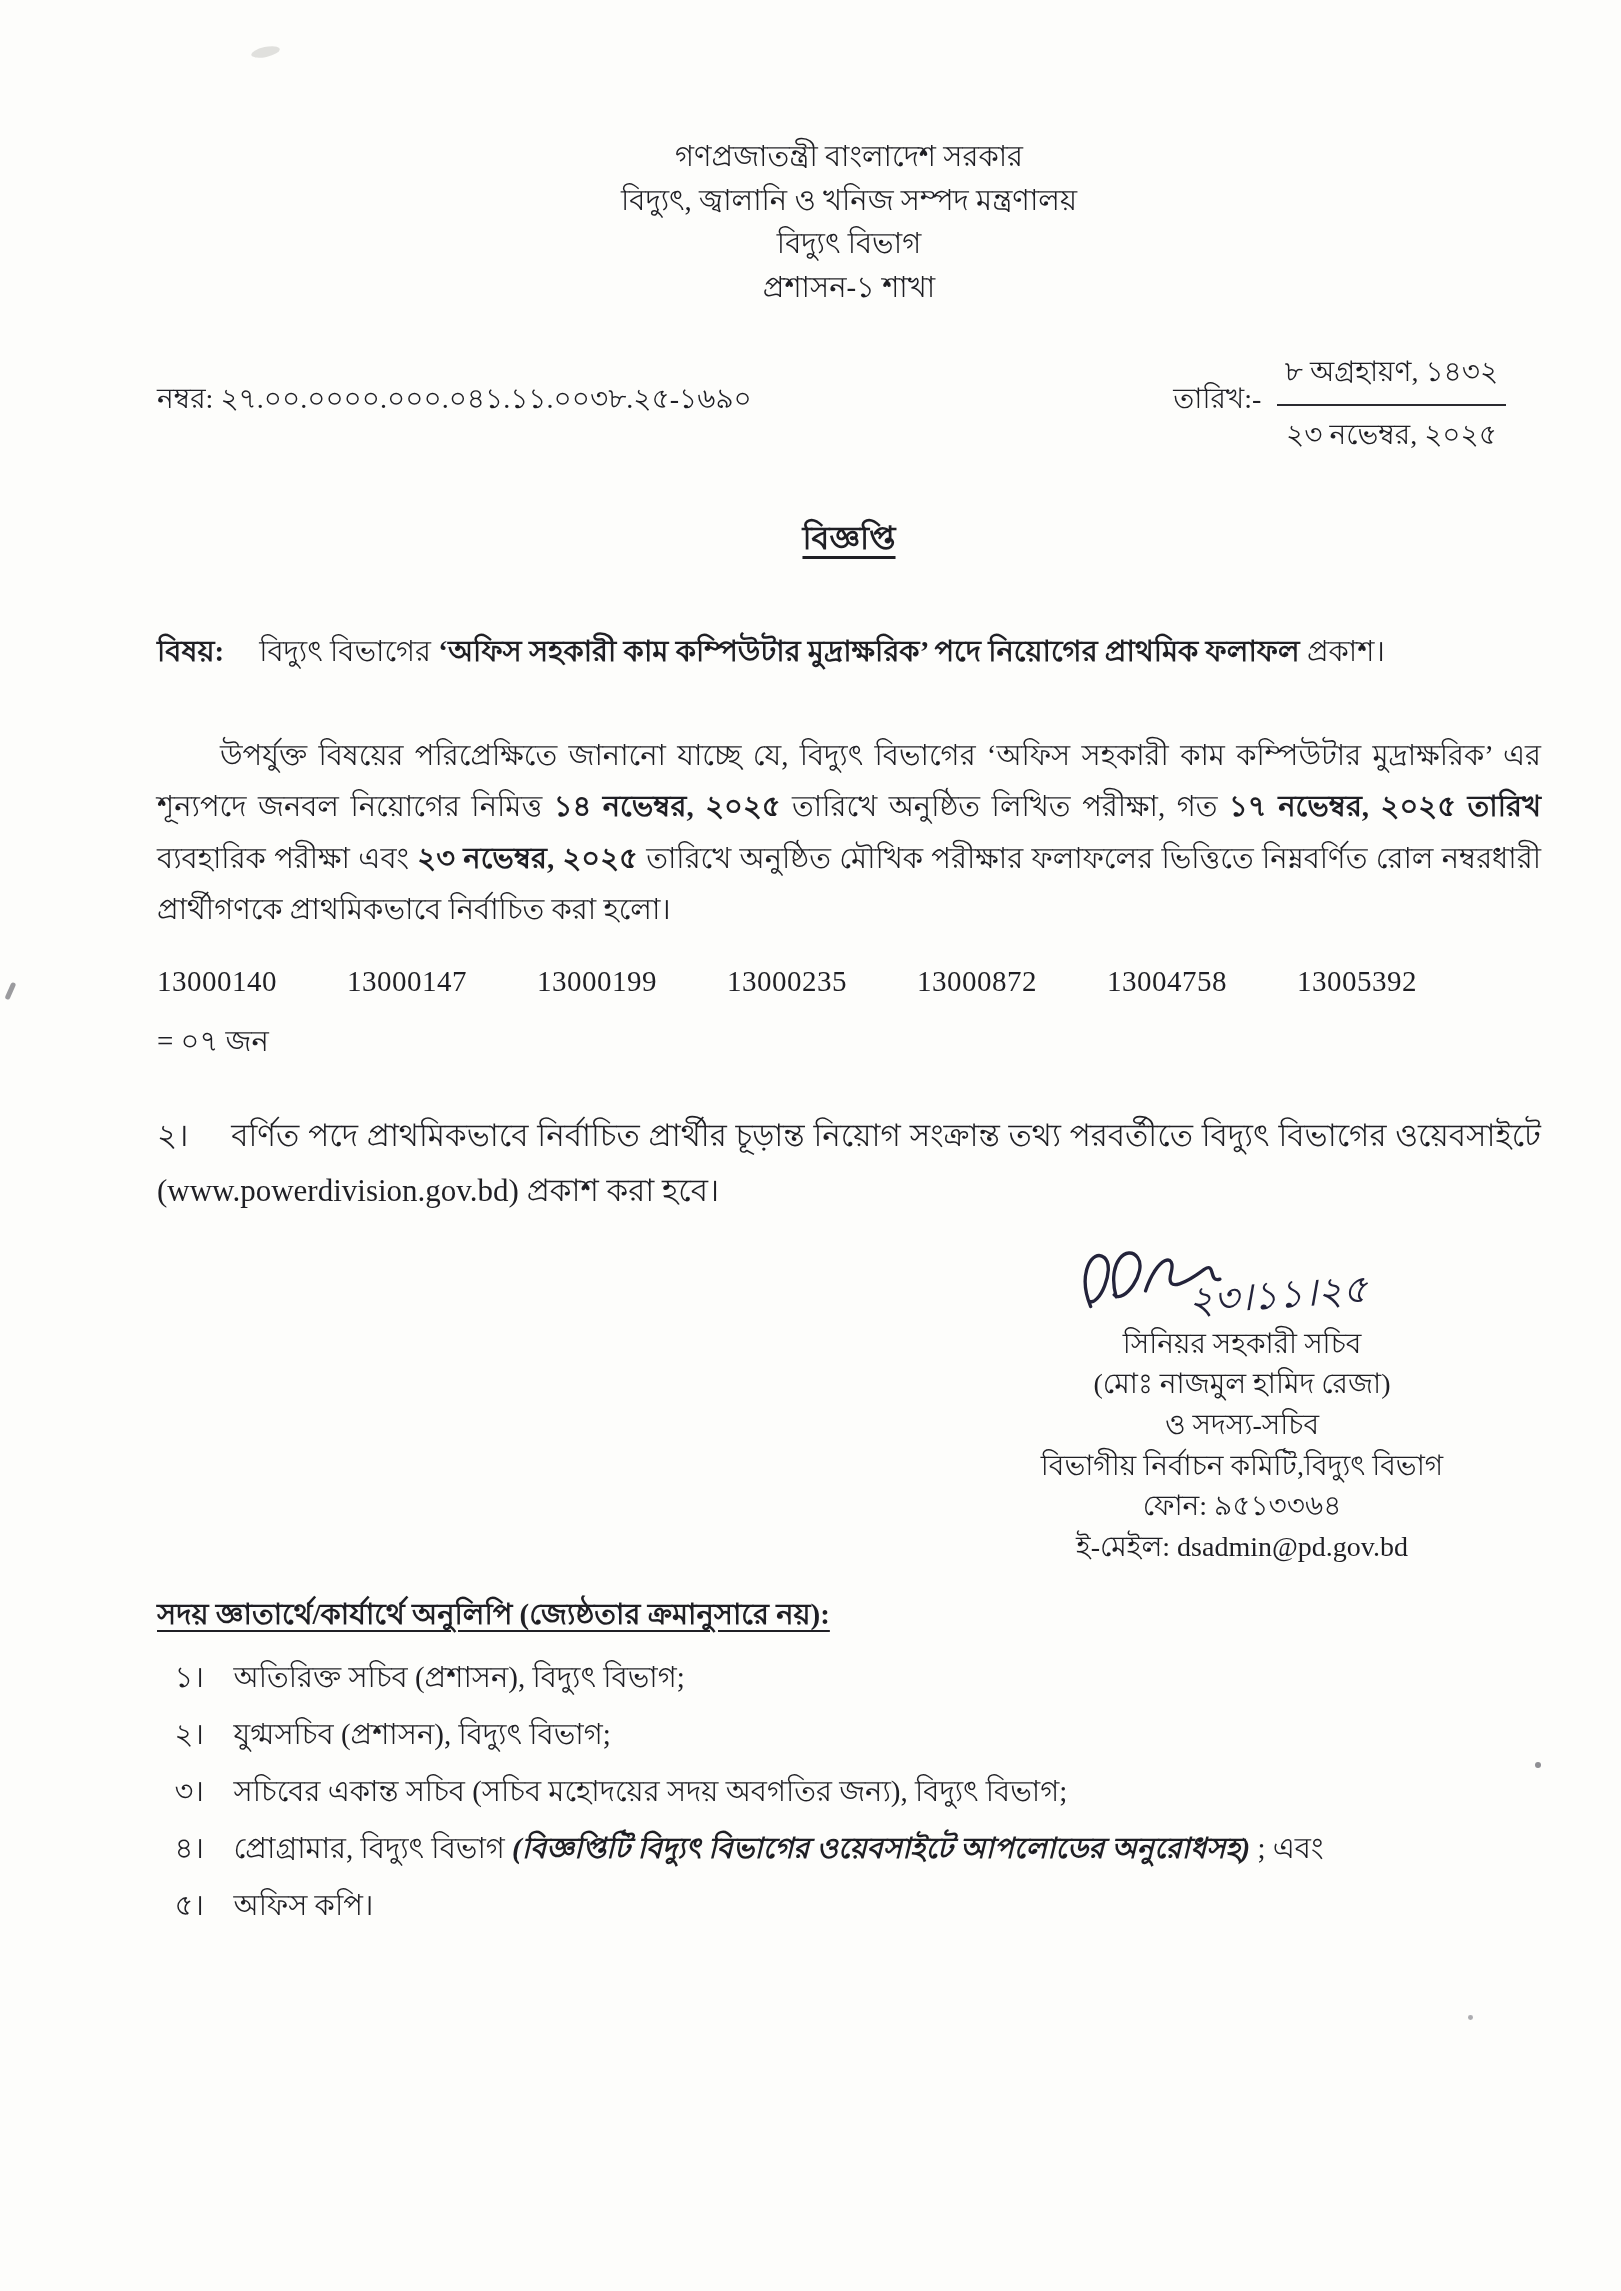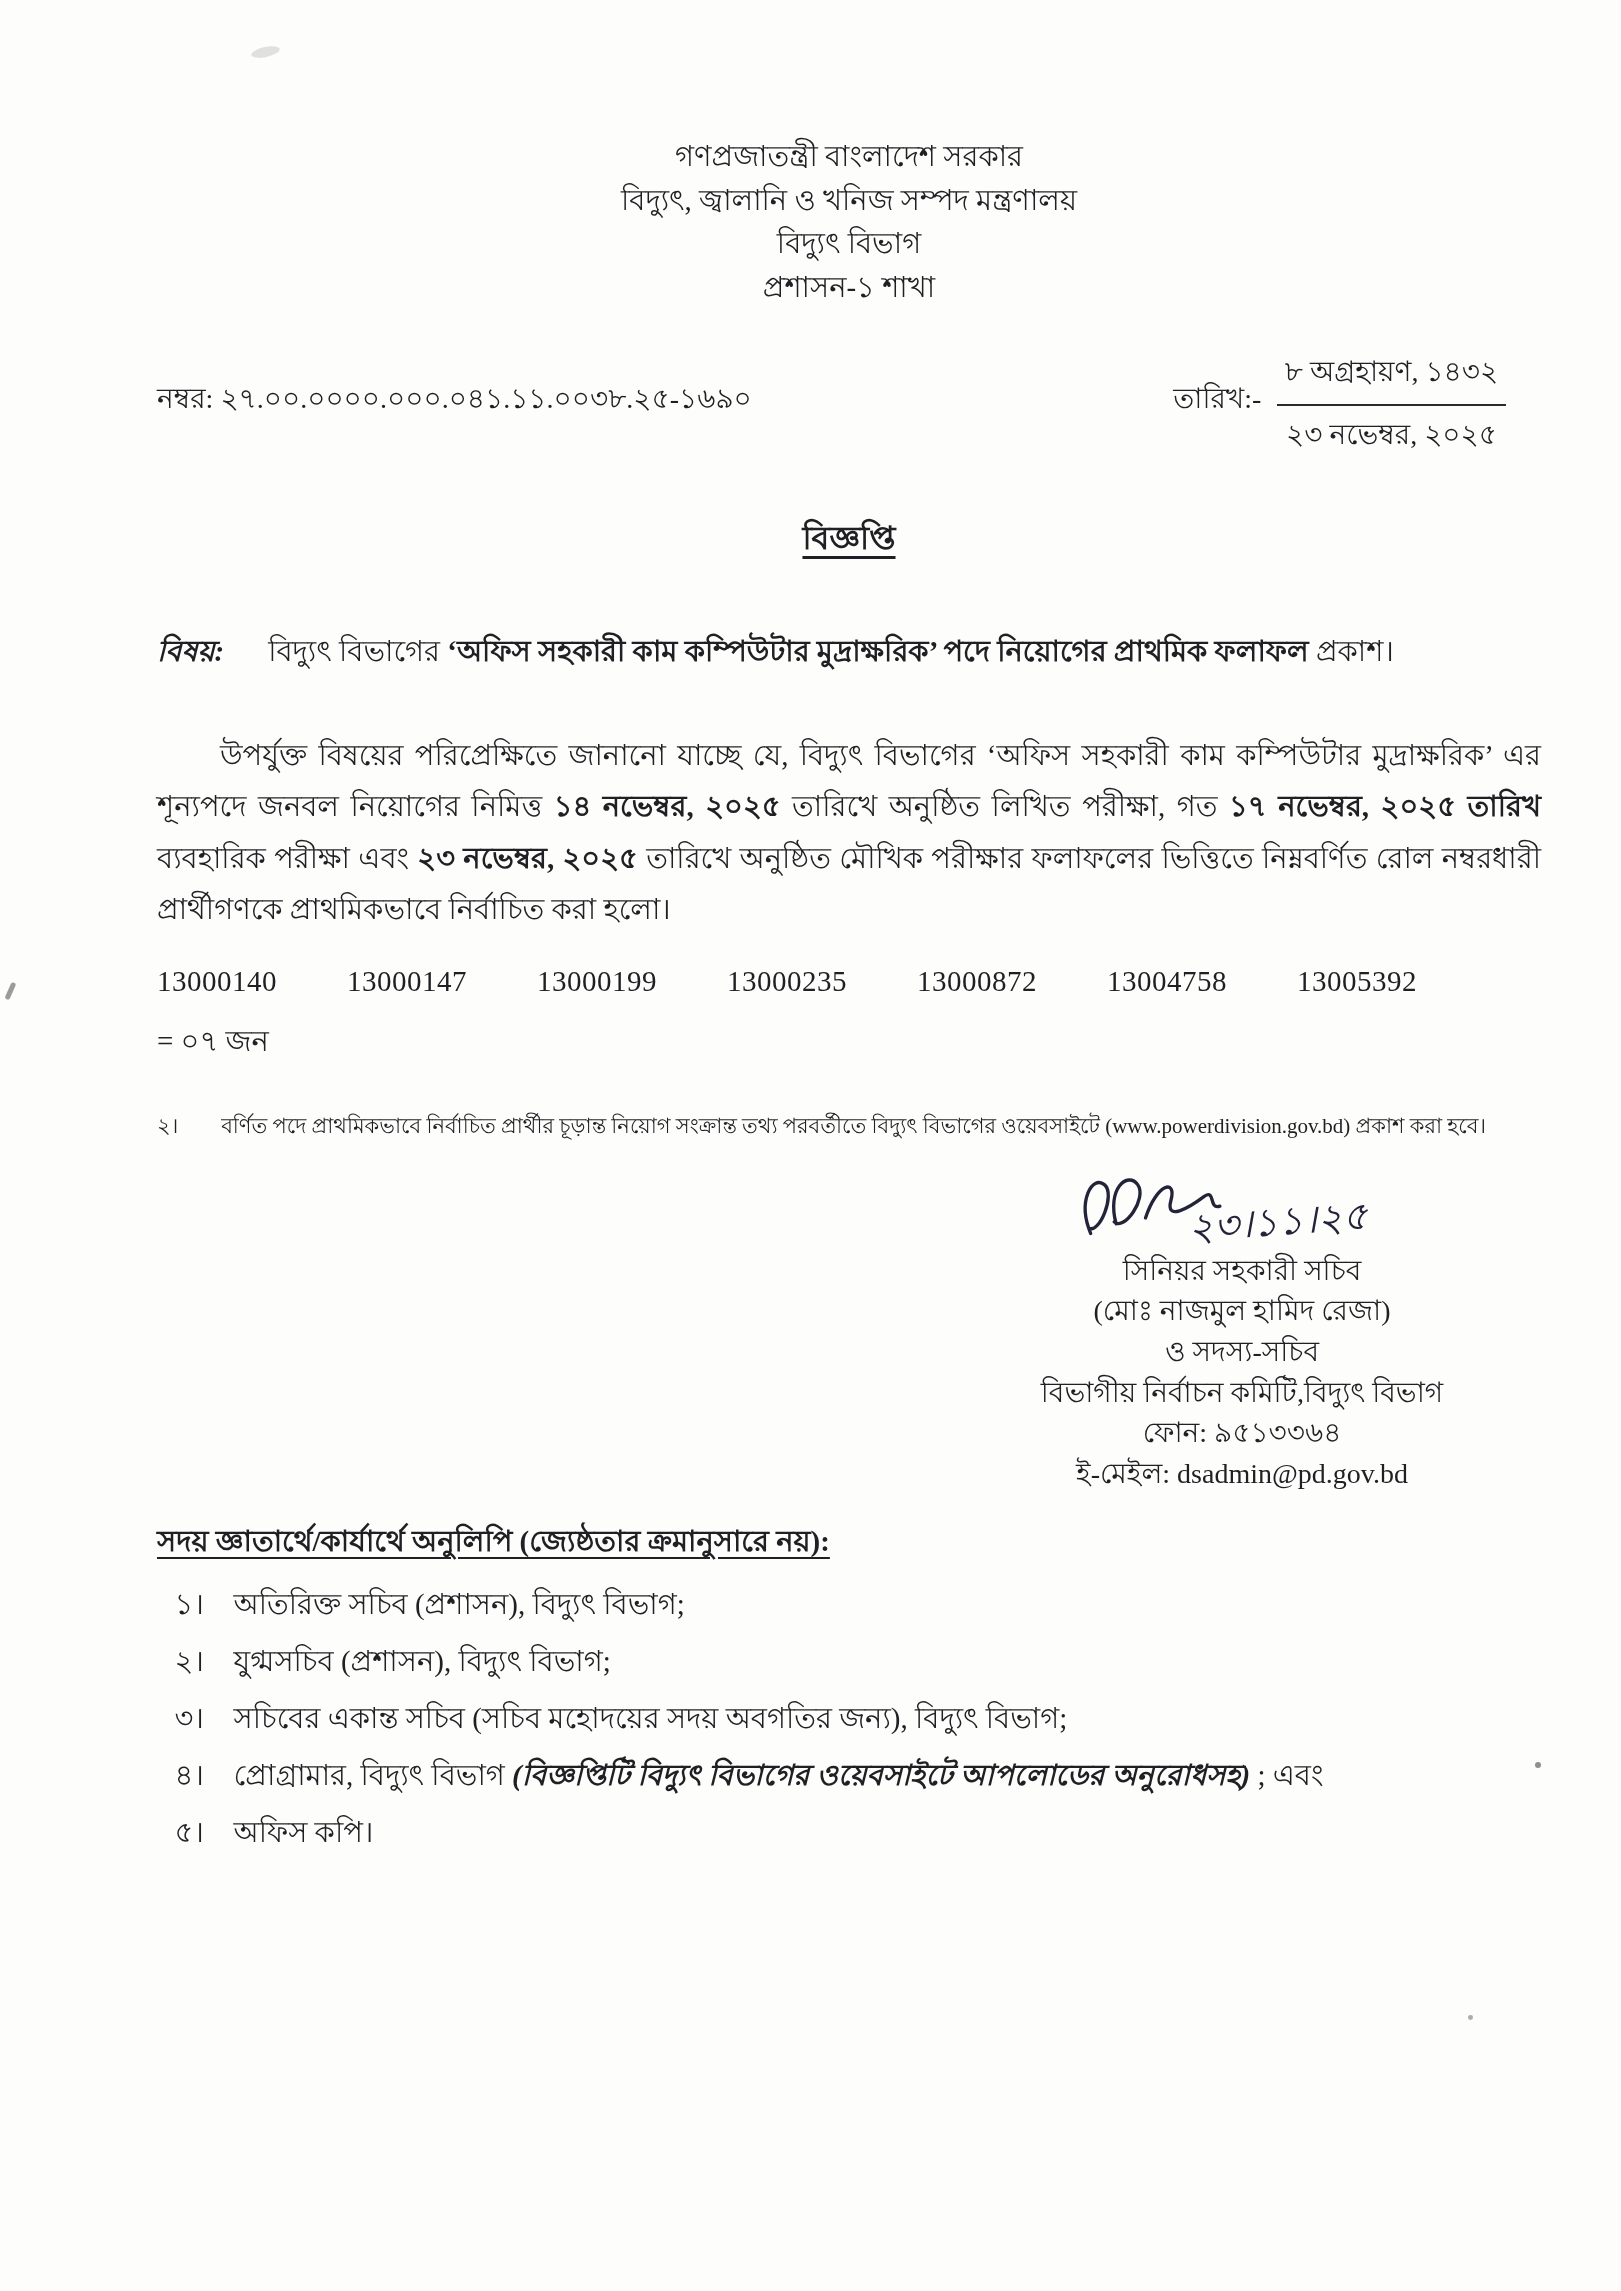--- a/index.html
+++ b/index.html
@@ -26,28 +26,28 @@
 
   .memo-row { display:flex; justify-content:space-between; align-items:center; margin-top:33px; font-size:28px; }
   .date-block { display:flex; align-items:center; gap:15.7px; margin-right:35px; }
   .date-stack { display:inline-block; text-align:center; font-size:28px; }
   .date-top { display:block; border-bottom:2.5px solid #2a2a30; padding:0 7.8px 6.9px;margin-top:8px; }
   .date-bottom { display:block; padding-top:6.9px; }
 
   .doc-title { text-align:center; font-size:32px; font-weight:700; text-decoration:underline; text-underline-offset:6.9px; text-decoration-thickness:2.5px; margin-top:53px; }
 
   .subject { margin-top:59px; font-size:29px; line-height:1.75; }
-  .subject-label { font-weight:700; margin-right:44px;font-style:italic; }
+  .subject-label { font-weight:700; margin-right:35px; }
 
   .para { margin-top:53px; font-size:29px; line-height:1.78; text-align:justify; text-indent:63px; }
 
   .rolls { display:flex; justify-content:space-between; width:1260px; margin-top:29px; font-size:29px; letter-spacing:0.5px; }
   .total { margin-top:19.6px; font-size:29px; }
 
-  .para2 { margin-top:41px; font-size:21px; line-height:1.78; text-align:justify; text-indent:0; }
+  .para2 { margin-top:41px; font-size:31px; line-height:1.78; text-align:justify; text-indent:0; }
   .p2num { margin-right:43px; }
 
   .sig-block { width:598px; margin-left:auto; margin-top:21.6px; text-align:center; font-size:28px; line-height:1.45; }
   .sig-top { position:relative; height:98px; margin-bottom:-13.7px; }
   .sig-top svg { position:absolute; left:118px; top:0; }
   .sig-date { position:absolute; left:245px; top:27.4px; font-size:39px; font-style:italic; color:#23233a; transform:rotate(-4deg); white-space:nowrap; }
 
   .dist { margin-top:23.5px; font-size:29px; }
   .dist-heading { display:inline-block; font-weight:700; text-decoration:underline; text-underline-offset:5.9px; text-decoration-thickness:2px; }
   .dist-list { list-style:none; padding-left:17.6px; margin-top:15.7px; }

